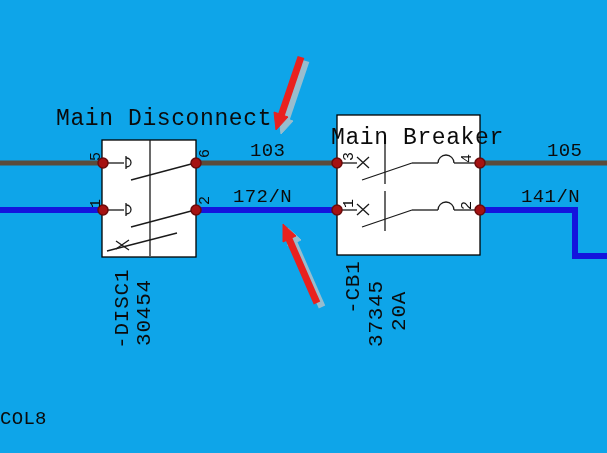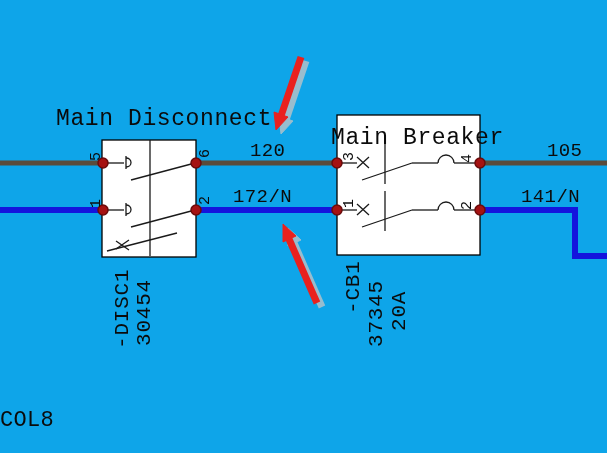--- a/index.html
+++ b/index.html
@@ -13,21 +13,21 @@
   .txt { position:absolute; white-space:nowrap; line-height:1; }
   .title { font-size:23px; letter-spacing:0.6px; color:#0b0b0b; }
   .wire-label { font-size:19px; letter-spacing:0.4px; color:#0b0b0b; }
   .vtext {
     position:absolute; white-space:nowrap;
     transform:rotate(-90deg); transform-origin:0 0;
     line-height:1; color:#0b0b0b;
   }
   .term { font-size:15px; line-height:15px; }
   .tag  { font-size:21px; line-height:22px; letter-spacing:0.8px; }
-  .footer-label { font-size:22px; letter-spacing:0.3px; color:#0b0b0b; }
+  .footer-label { font-size:19px; letter-spacing:0.3px; color:#0b0b0b; }
 </style>
 </head>
 <body>
 
 <div id="stage">
 
   <svg id="wires-svg" width="607" height="453" viewBox="0 0 607 453">
 
     <g fill="none" stroke-width="5" stroke="#5b4b3b">
       <line x1="0" y1="163" x2="103" y2="163"></line>
@@ -107,21 +107,21 @@
 
     <g fill="none" stroke-width="7" stroke="#e9211e">
       <line x1="317" y1="303" x2="289" y2="239"></line>
       <polygon points="283,224 296,236 283,242" stroke-width="1" fill="#e9211e"></polygon>
     </g>
   </svg>
 
   <div class="txt title" style="left:56px; top:108px;">Main Disconnect</div>
   <div class="txt title" style="left:331px; top:92px;margin-top:35px;">Main Breaker</div>
 
-  <div class="txt wire-label" style="left:250px; top:142px;">120</div>
+  <div class="txt wire-label" style="left:250px; top:142px;">103</div>
   <div class="txt wire-label" style="left:233px; top:188px;">172/N</div>
   <div class="txt wire-label" style="left:547px; top:142px;">105</div>
   <div class="txt wire-label" style="left:521px; top:188px;">141/N</div>
 
   <div class="vtext term" style="left:89px; top:161px;">5</div>
   <div class="vtext term" style="left:198px; top:158px;">6</div>
   <div class="vtext term" style="left:89px; top:208px;">1</div>
   <div class="vtext term" style="left:198px; top:205px;">2</div>
 
   <div class="vtext term" style="left:342px; top:161px;">3</div>

